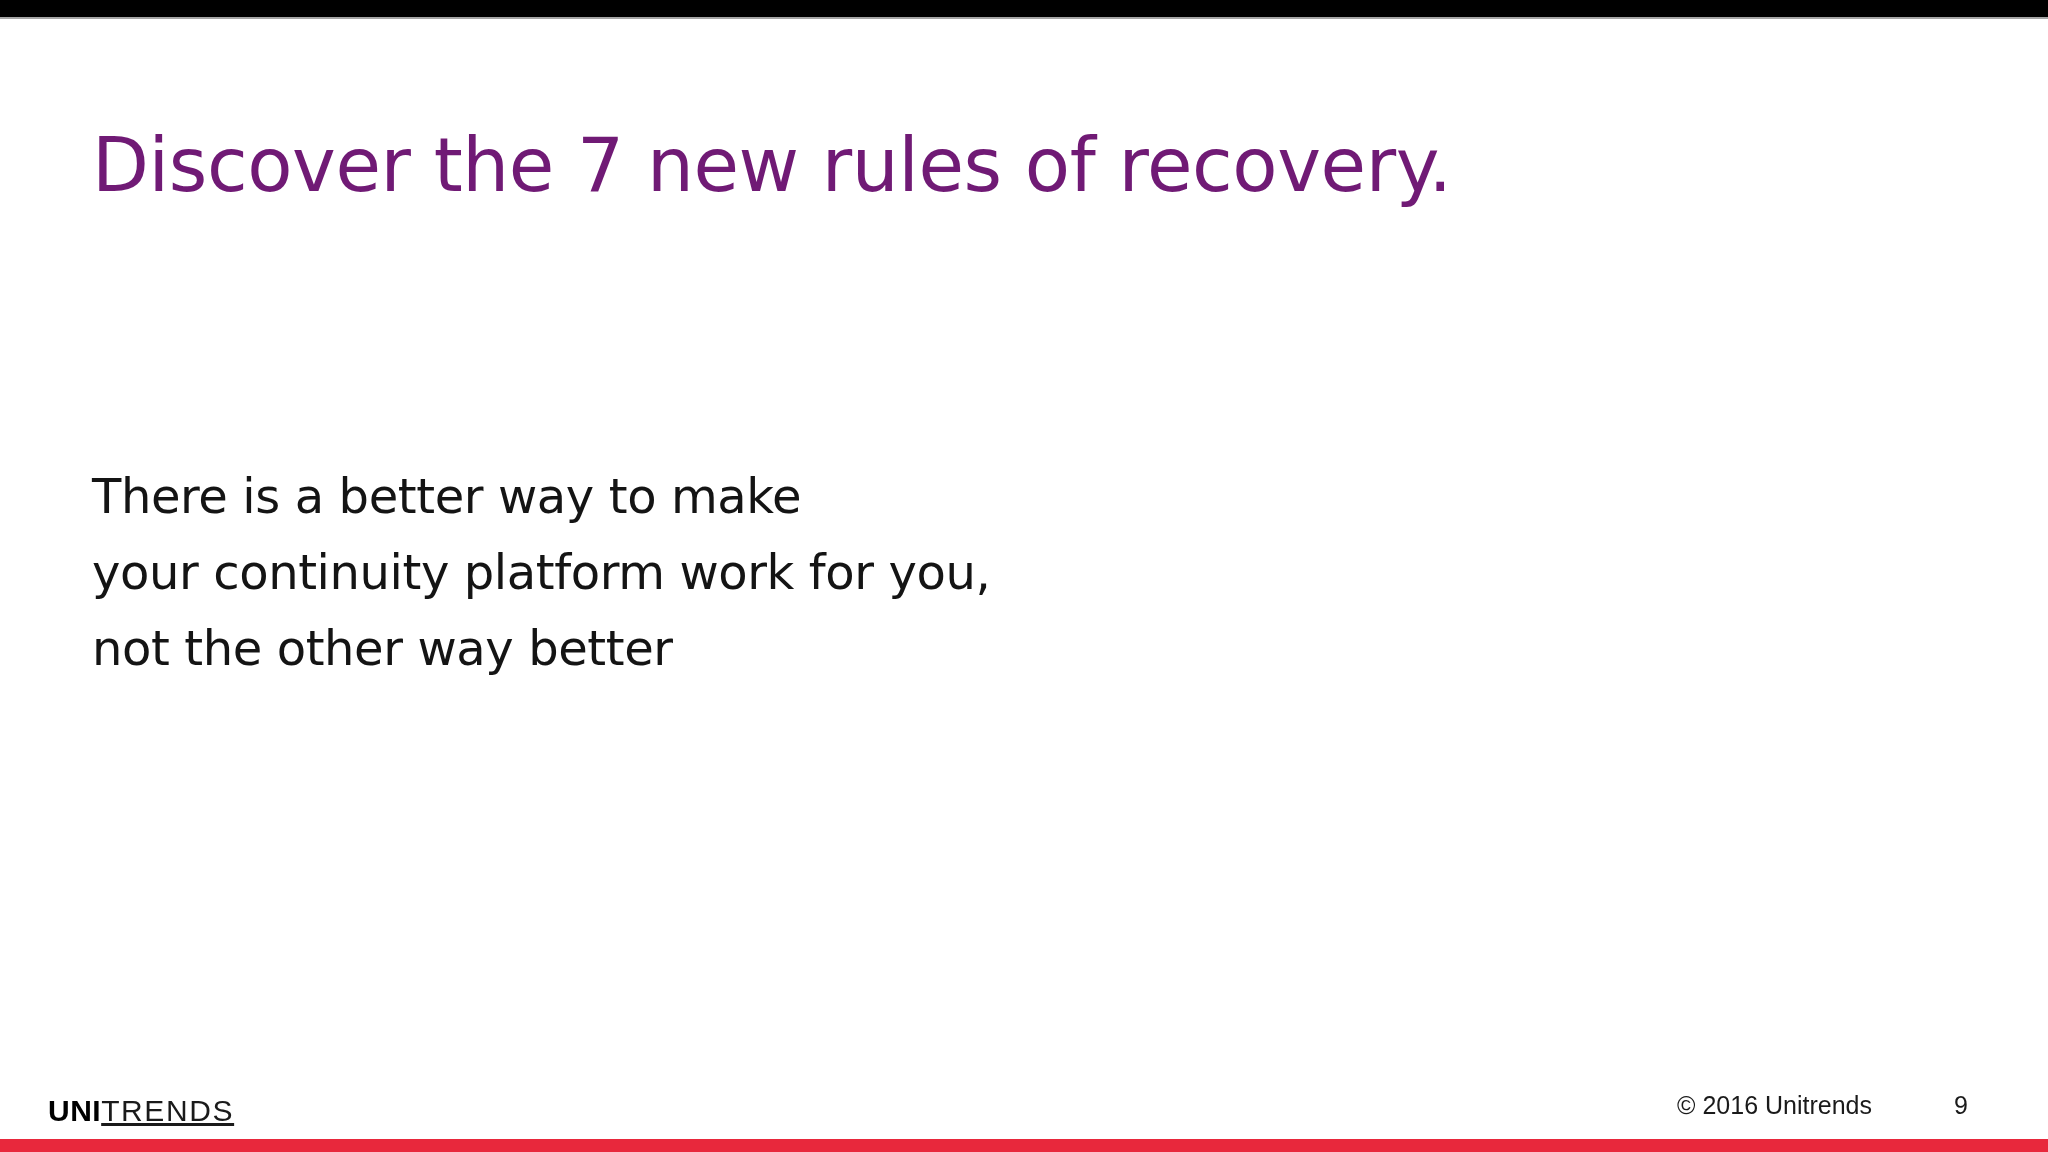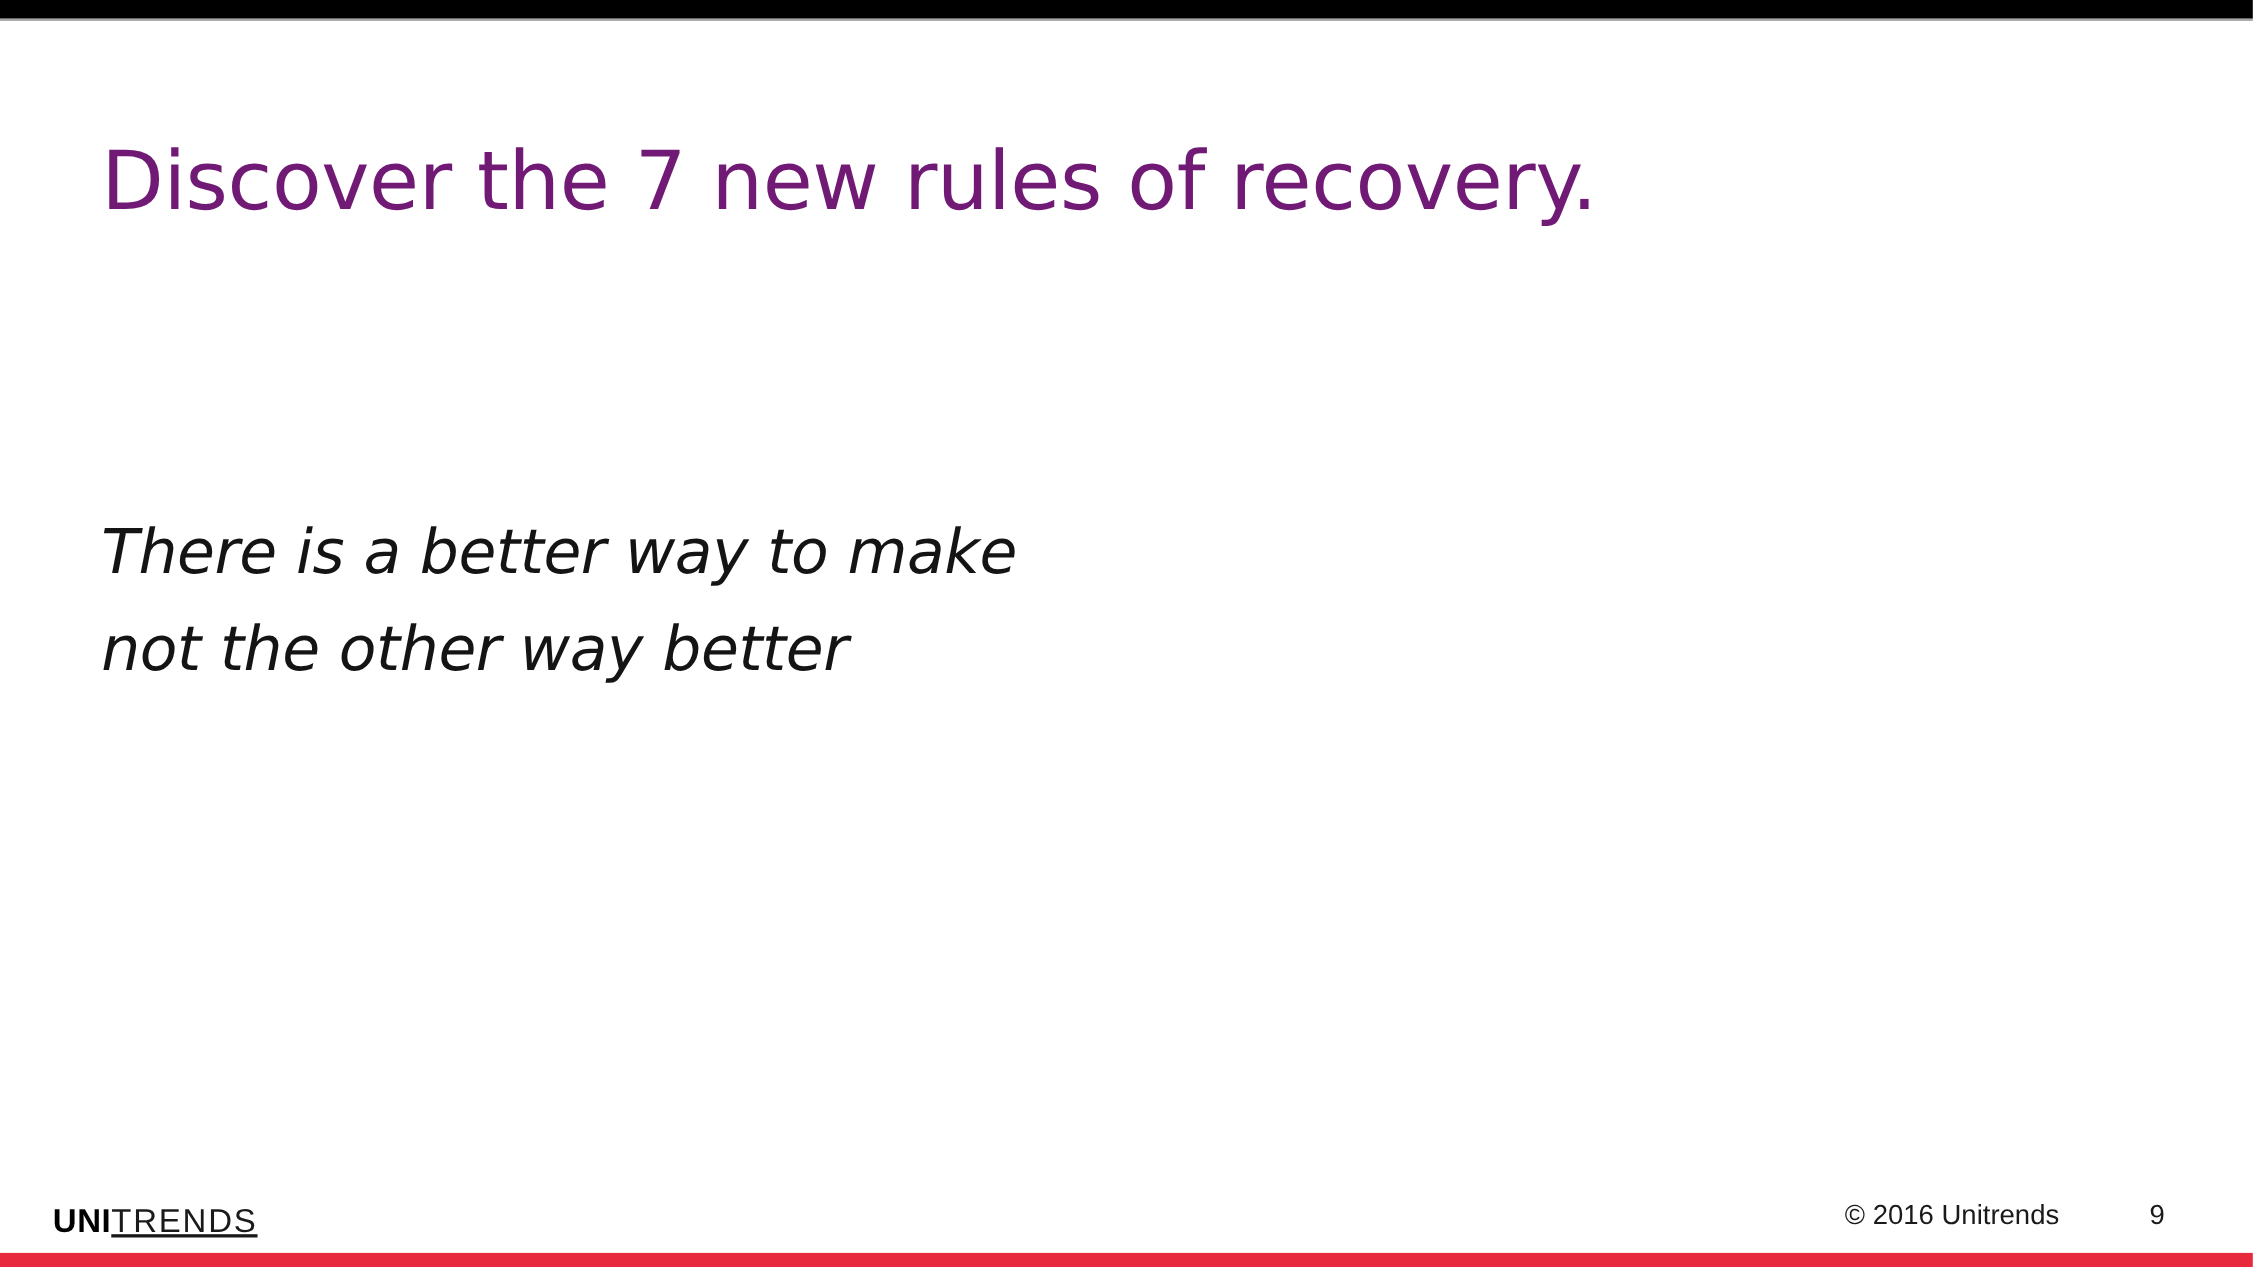--- a/index.html
+++ b/index.html
@@ -67,26 +67,25 @@
 
   .body-block {
     position: absolute;
     left: 92px;
     top: 440px;
     width: 1860px;
   }
   .body-line {
     font-family: "DejaVu Sans", sans-serif;
     font-weight: 400;
-    font-size: 56px;
+    font-size: 48px;
     line-height: 1.58;
     color: #141414;
     letter-spacing: -0.4px;
     white-space: nowrap;
-    font-style: italic;
   }
 
   
   .footer {
     position: absolute;
     left: 0;
     bottom: 0;
     width: 2048px;
     height: 72px;
   }
@@ -150,20 +149,21 @@
 
   <div class="top-bar"></div>
   <div class="top-bar-hairline"></div>
 
   <div class="content">
 
     <div class="headline">Discover the 7 new rules of recovery.</div>
 
     <div class="body-block">
       <div class="body-line">There is a better way to make</div>
+      <div class="body-line">your continuity platform work for you,</div>
       <div class="body-line">not the other way better</div>
     </div>
 
   </div>
 
   <div class="footer">
 
     <div class="logo">
       <span class="logo-uni">UNI</span>
         <span class="logo-trends">TRENDS</span>

